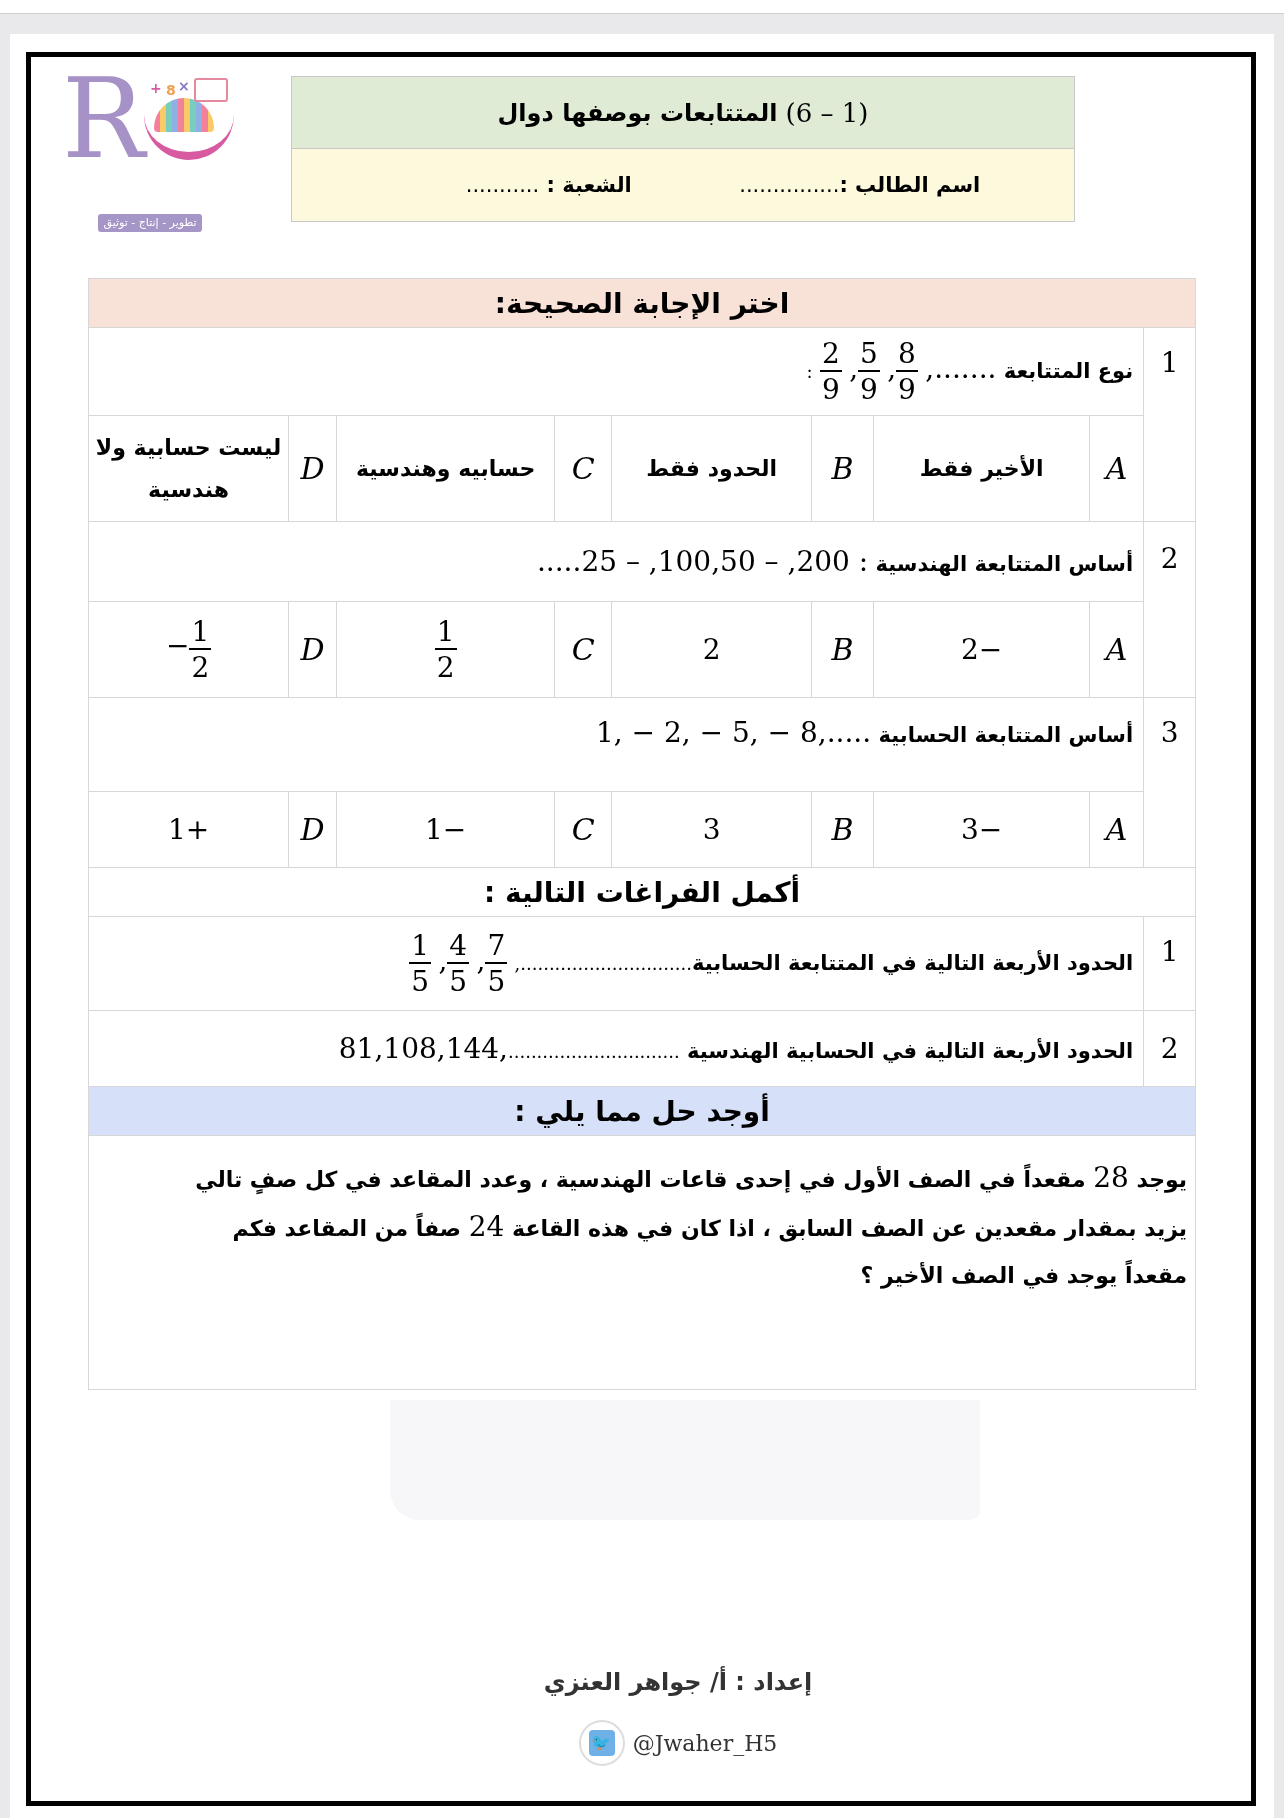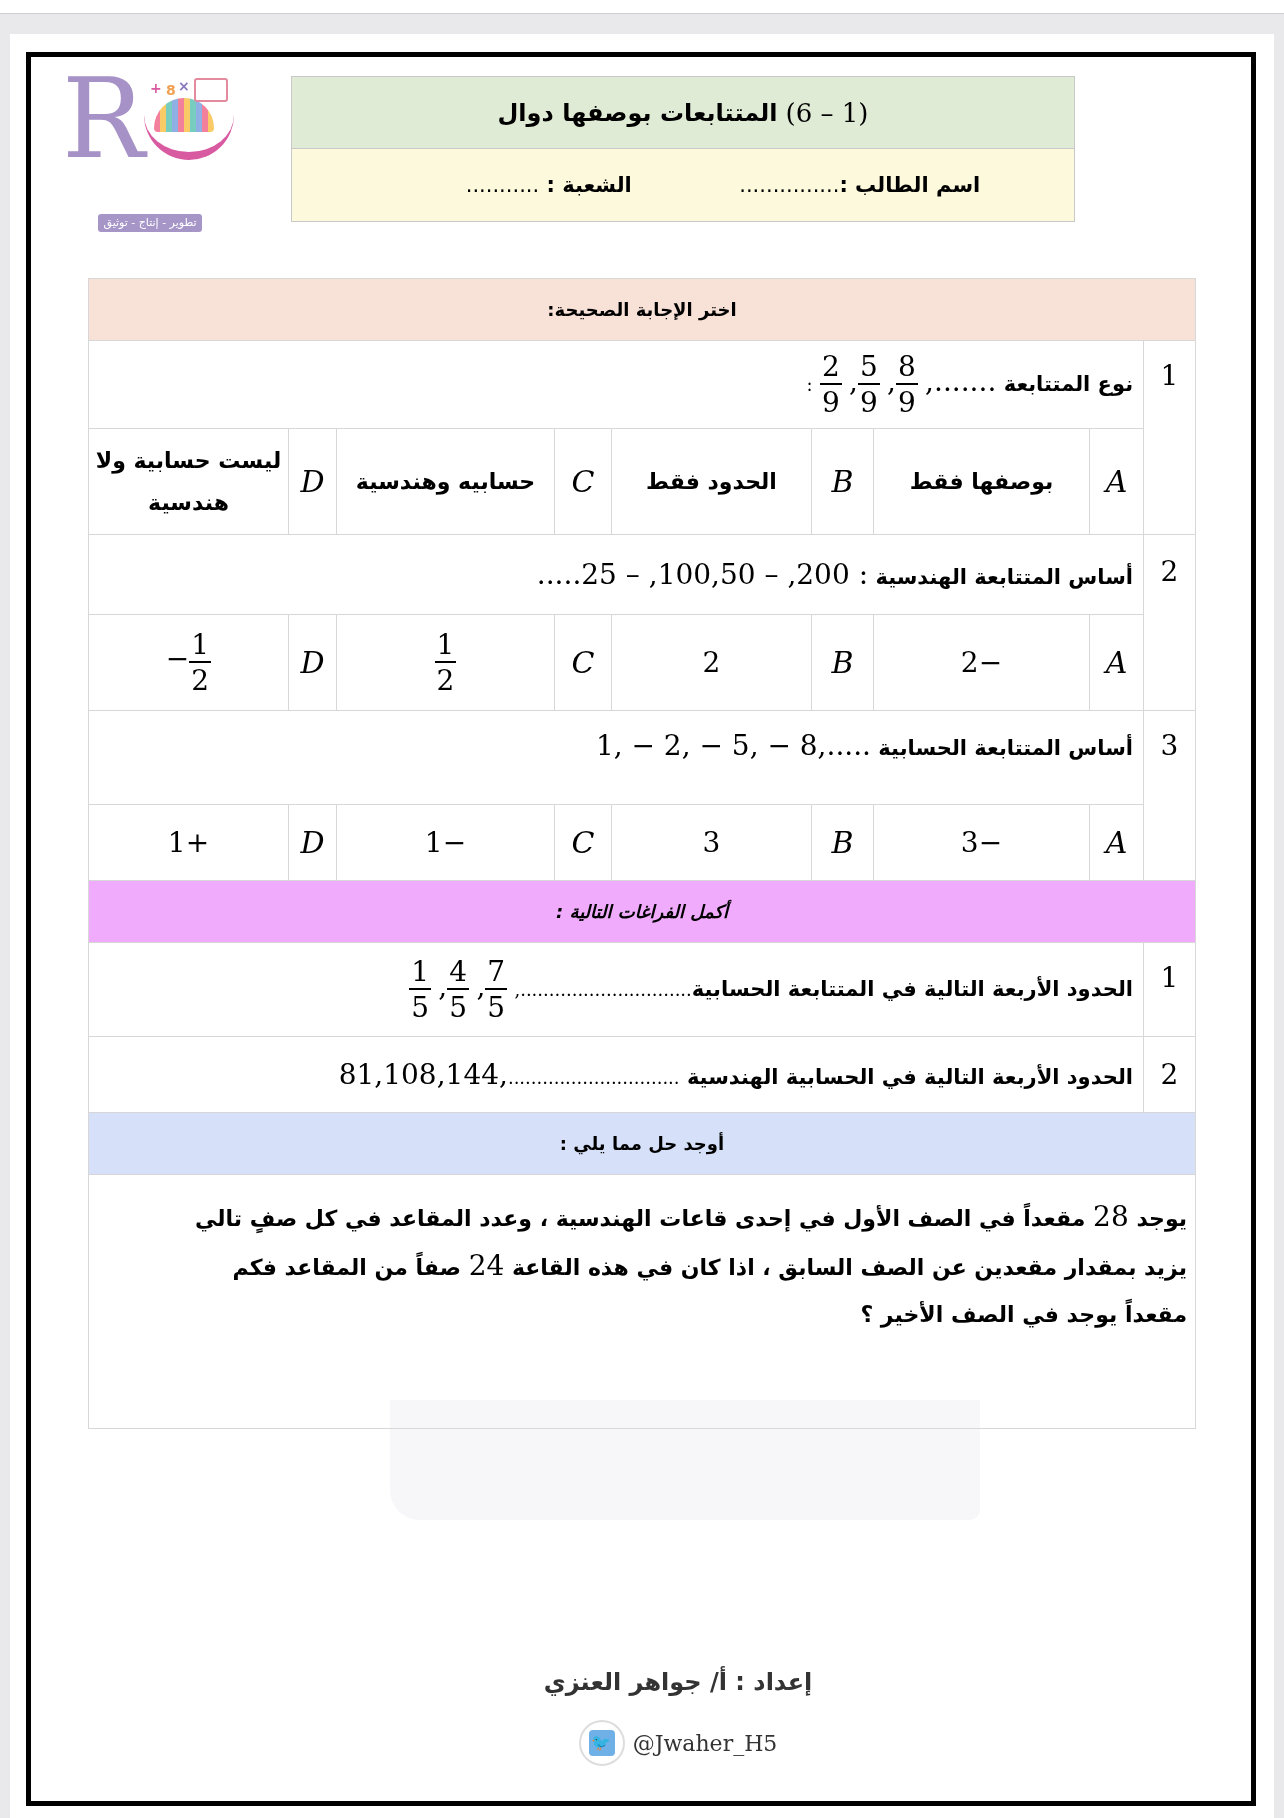--- a/index.html
+++ b/index.html
@@ -23,23 +23,23 @@
   .hdr { position: absolute; left: 291px; top: 76px; width: 784px; height: 146px; border: 1px solid #c9c9c9; }
   .hdr .title { height: 72px; background: #e0ebd6; border-bottom: 1px solid #c9c9c9; display: flex; align-items: center; justify-content: center; font-size: 24px; font-weight: bold; direction: rtl; }
   .hdr .title .num { font-family: "DejaVu Serif", serif; font-weight: normal; margin-left: 8px; font-size: 26px; }
   .hdr .student { height: 72px; background: #fcf9dc; display: flex; align-items: center; justify-content: space-around; direction: rtl; font-size: 21px; font-weight: bold; padding: 0 40px 0 120px; }
   .hdr .dots { font-weight: normal; letter-spacing: 2px; }
 
   .watermark { position: absolute; left: 390px; top: 1400px; width: 590px; height: 120px; background: #f7f7fa; border-radius: 0 0 10px 30px; }
 
   table.main { position: absolute; left: 88px; top: 278px; width: 1107px; border-collapse: collapse; direction: rtl; table-layout: fixed; }
   table.main td { border: 1px solid #d7d7d7; vertical-align: middle; text-align: center; }
-  .sec td.sec-h { font-size: 18px; font-weight: bold; height: 62px; }
+  .sec td.sec-h { font-size: 28px; font-weight: bold; height: 49px; }
   .pink { background: #f8e1d7; }
-  .beige { background: #f0abfc; font-style: italic; }
+  .beige { background: #ffffff; }
   .blue { background: #d6e1f9; }
   .qnum { font-family: "DejaVu Serif", serif; font-size: 28px; width: 52px; }
   .qtext { text-align: right !important; padding-right: 10px; font-size: 21px; font-weight: bold; }
   .math { font-family: "DejaVu Serif", serif; font-weight: normal; font-size: 28px; }
   .frac { display: inline-flex; flex-direction: column; align-items: center; vertical-align: middle; line-height: 1; font-family: "DejaVu Serif", serif; font-size: 28px; font-weight: normal; }
   .frac .n { border-bottom: 2px solid #000; padding: 0 2px 2px; }
   .frac .d { padding-top: 4px; }
   .letter { font-family: "DejaVu Serif", serif; font-style: italic; font-size: 30px; }
   .opt { font-size: 22px; font-weight: bold; }
   .optm { font-family: "DejaVu Serif", serif; font-size: 28px; }
@@ -125,21 +125,21 @@
           </span><span class="math">,</span>
       <span class="frac">
             <span class="n">2</span>
             <span class="d">9</span>
           </span>
       <span class="math" style="font-size:18px">:</span>
     </td>
   </tr>
   <tr style="height:106px">
     <td class="letter">A</td>
-    <td class="opt">بوصفها فقط</td>
+    <td class="opt">الأخير فقط</td>
     <td class="letter">B</td>
     <td class="opt">الحدود فقط</td>
     <td class="letter">C</td>
     <td class="opt">حسابيه وهندسية</td>
     <td class="letter">D</td>
     <td class="opt" style="line-height:42px">ليست حسابية ولا هندسية</td>
   </tr>
 
   <tr style="height:80px">
     <td rowspan="2" class="qnum" style="vertical-align:top;padding-top:20px">2</td>

